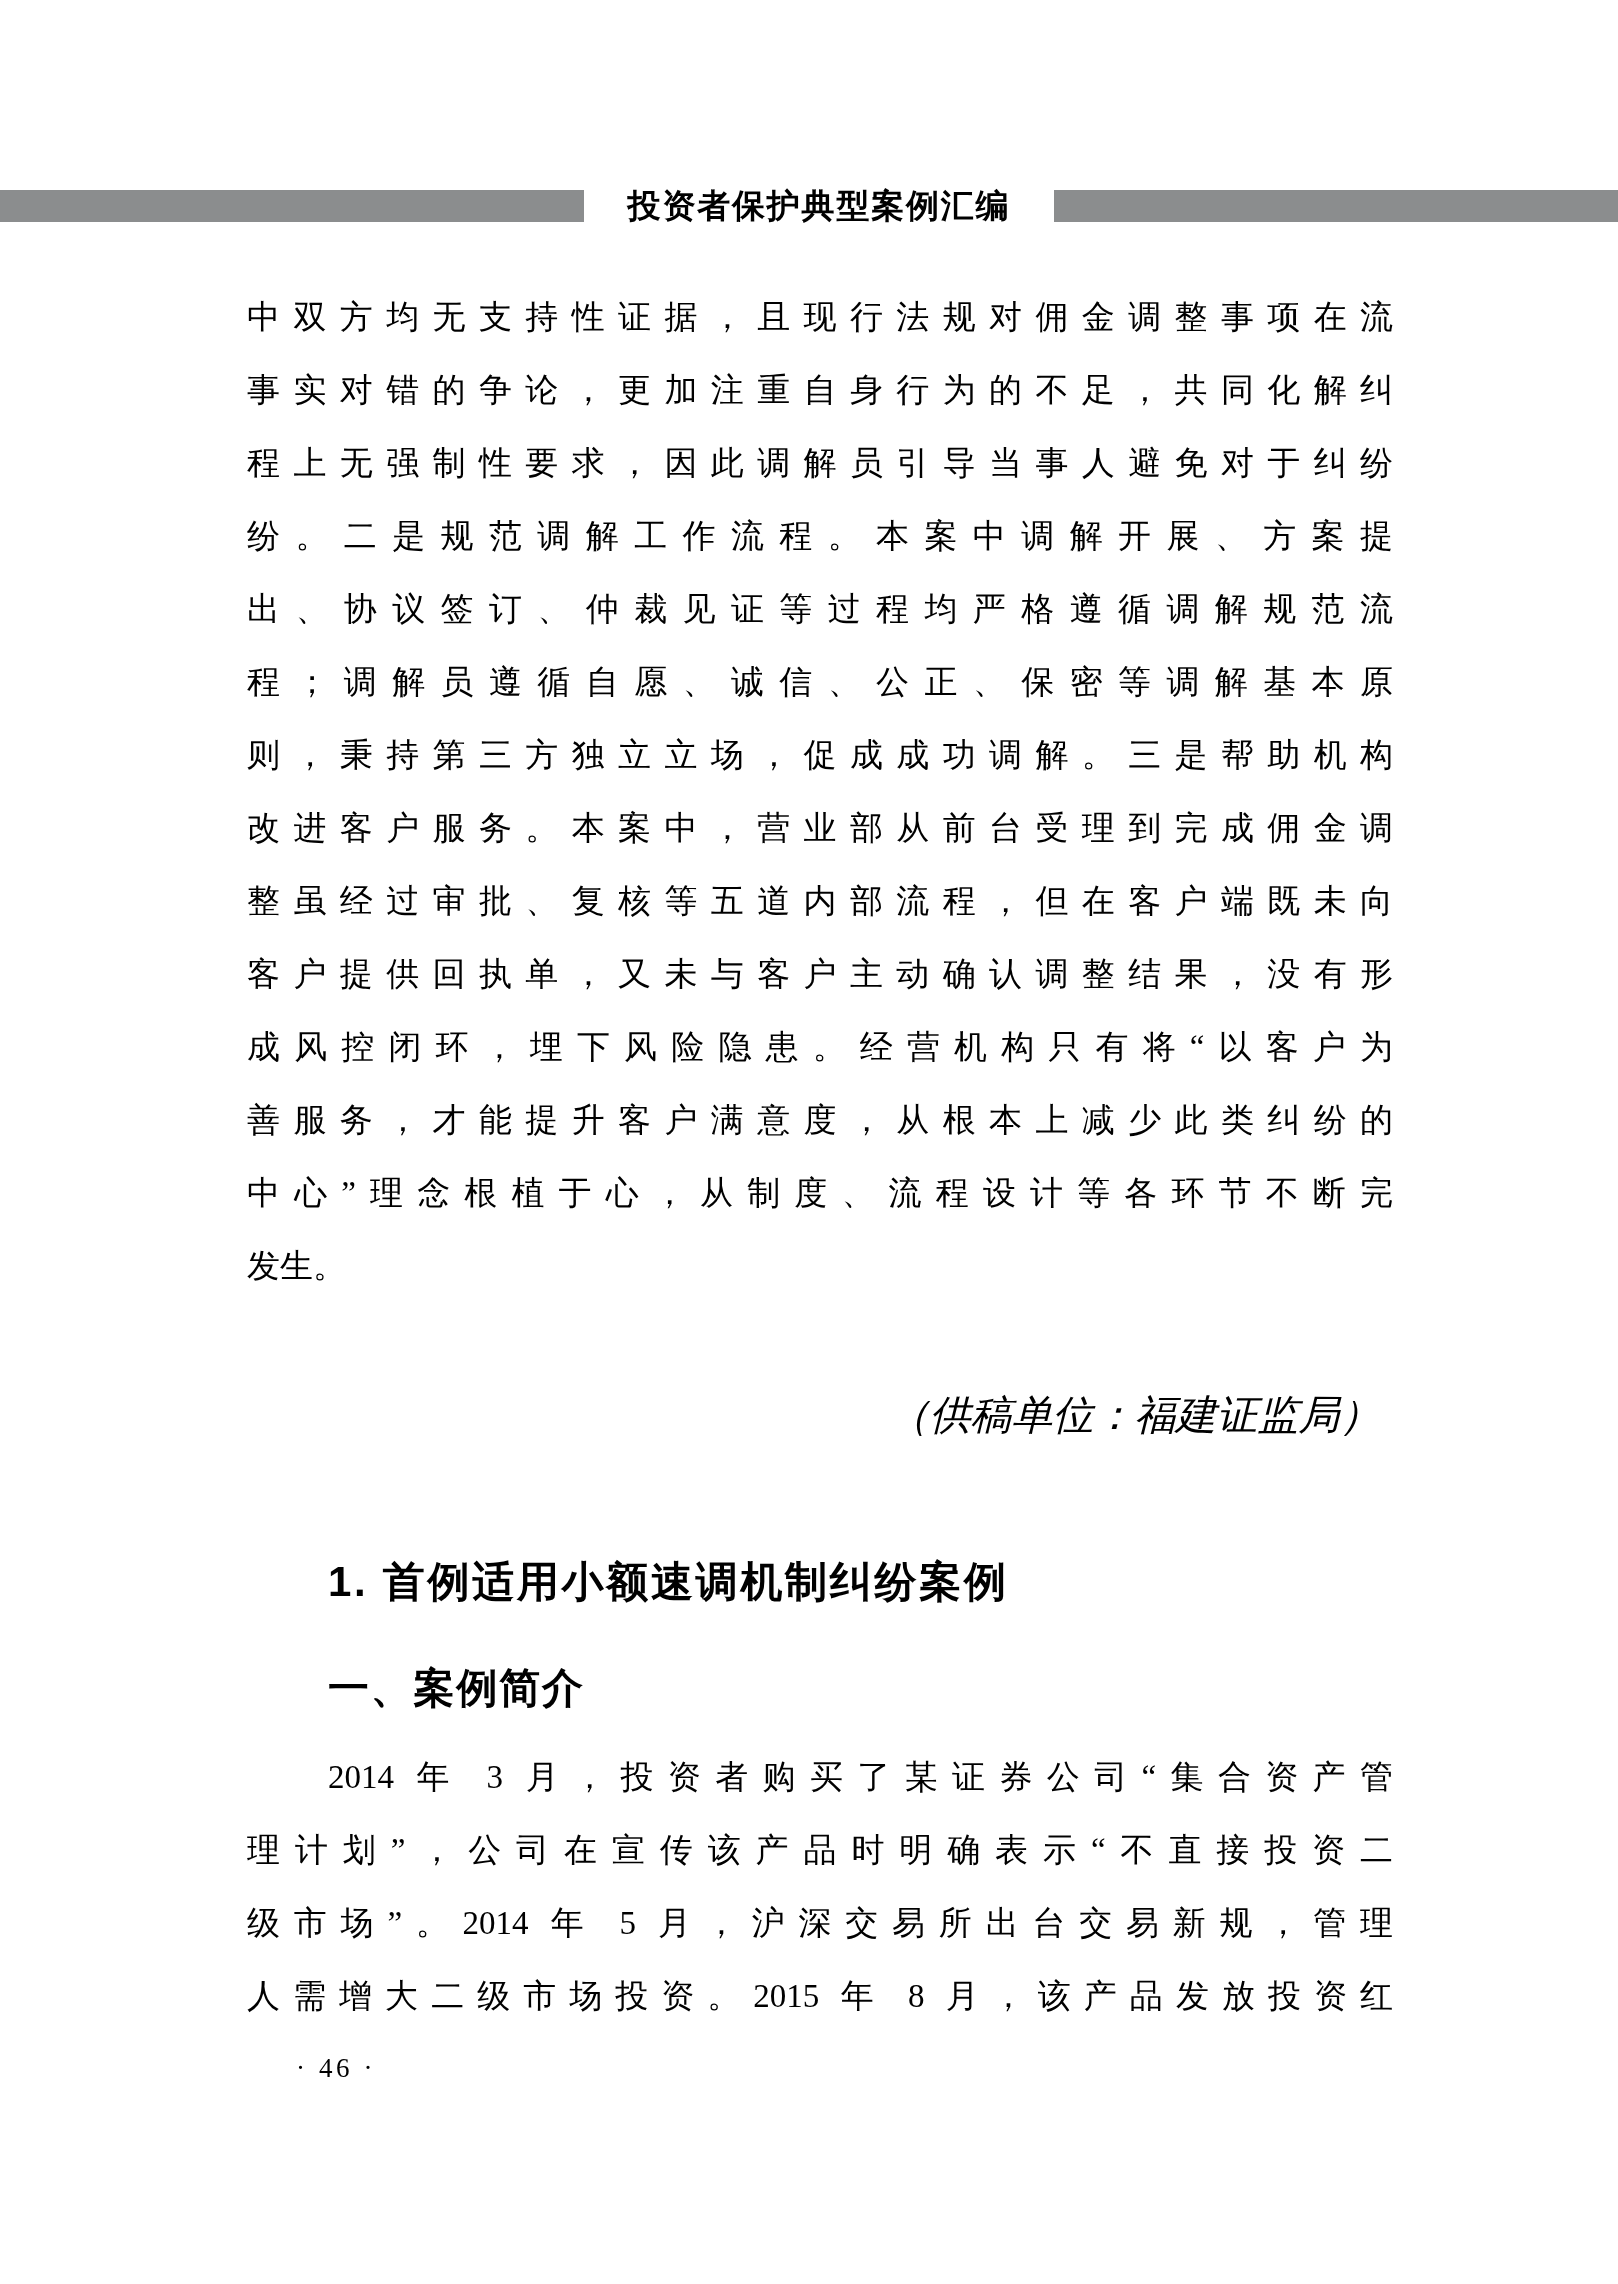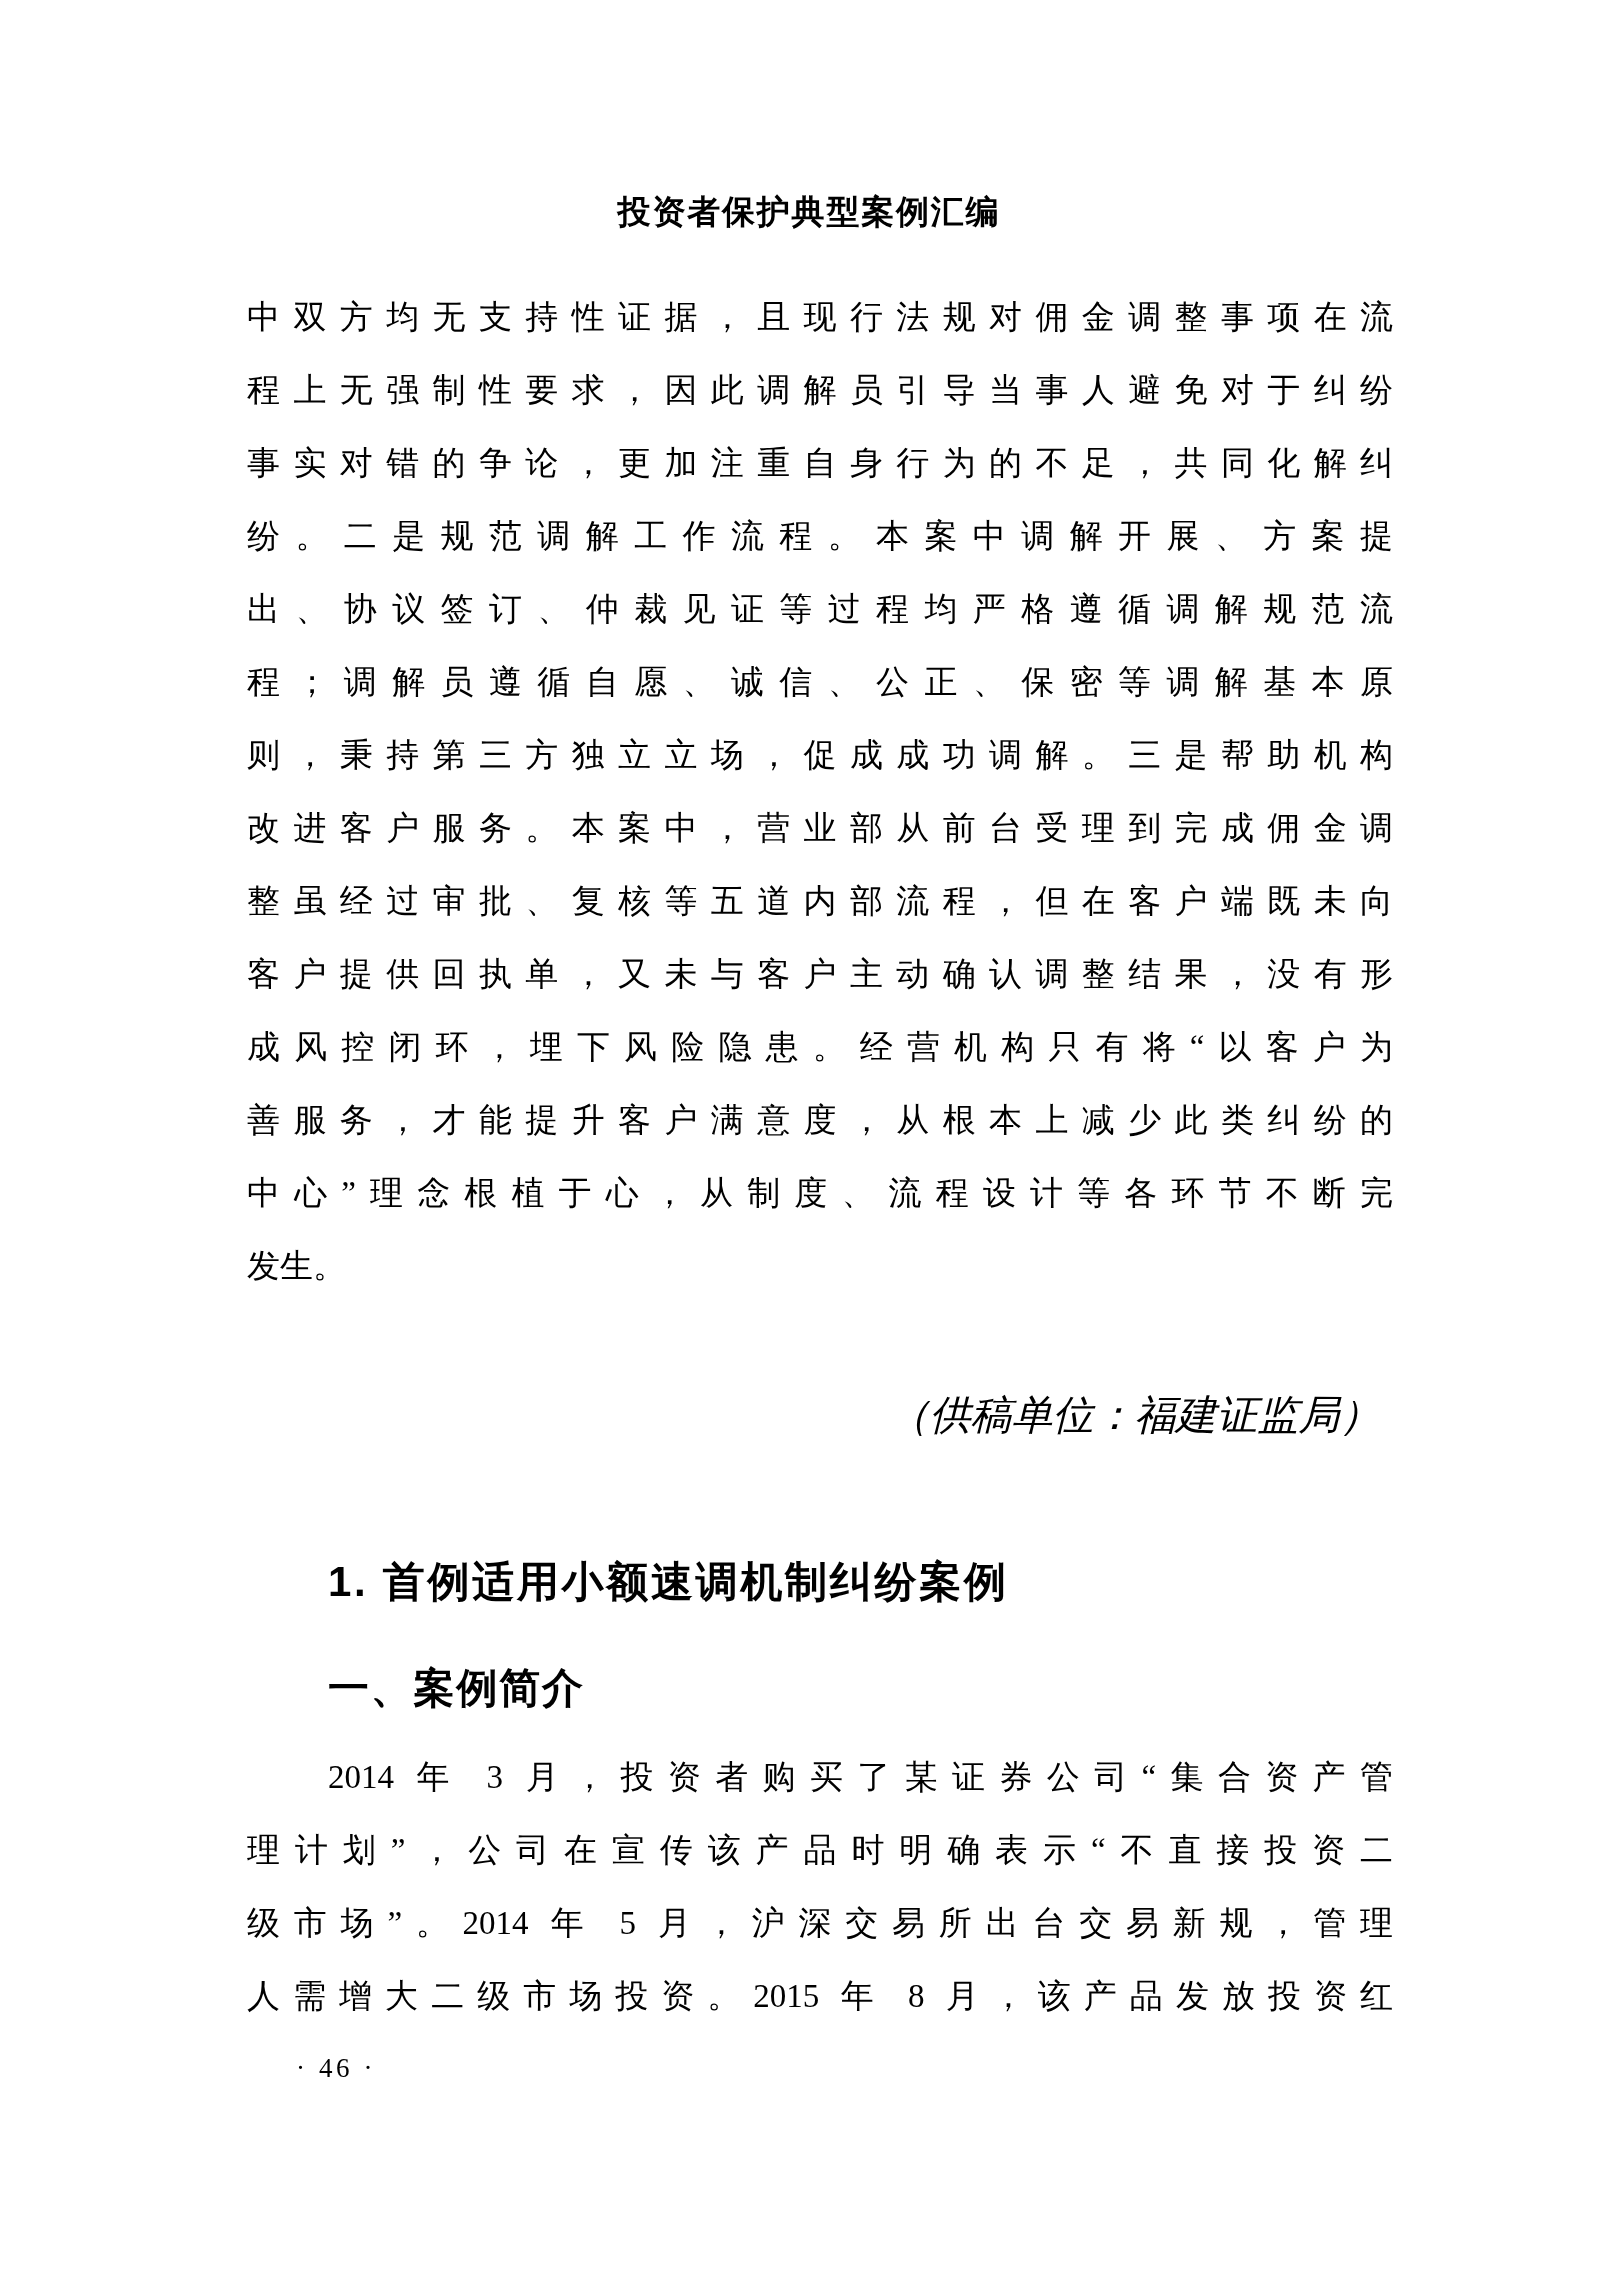--- a/index.html
+++ b/index.html
@@ -19,21 +19,20 @@
 
   
   .running-head {
     position: absolute;
     top: 190px;
     left: 0;
     width: 1618px;
     height: 32px;
     display: flex;
     align-items: center;
-    flex-direction: column;
   }
   .head-rule {
     height: 32px;
     background: #8b8d8e;
   }
   .head-rule.left  { width: 584px; }
   .head-rule.right { width: 564px; }
   .head-title {
     flex: 1;
     text-align: center;
@@ -109,22 +108,22 @@
 <body>
 
 <div class="running-head">
   <div class="head-rule left"></div>
   <div class="head-title">投资者保护典型案例汇编</div>
   <div class="head-rule right"></div>
 </div>
 
 <div class="text-block" id="paragraph-1">
   <div class="body-line">中双方均无支持性证据，且现行法规对佣金调整事项在流</div>
+  <div class="body-line">事实对错的争论，更加注重自身行为的不足，共同化解纠</div>
   <div class="body-line">程上无强制性要求，因此调解员引导当事人避免对于纠纷</div>
-  <div class="body-line">事实对错的争论，更加注重自身行为的不足，共同化解纠</div>
   <div class="body-line">纷。二是规范调解工作流程。本案中调解开展、方案提</div>
   <div class="body-line">出、协议签订、仲裁见证等过程均严格遵循调解规范流</div>
   <div class="body-line">程；调解员遵循自愿、诚信、公正、保密等调解基本原</div>
   <div class="body-line">则，秉持第三方独立立场，促成成功调解。三是帮助机构</div>
   <div class="body-line">改进客户服务。本案中，营业部从前台受理到完成佣金调</div>
   <div class="body-line">整虽经过审批、复核等五道内部流程，但在客户端既未向</div>
   <div class="body-line">客户提供回执单，又未与客户主动确认调整结果，没有形</div>
   <div class="body-line">成风控闭环，埋下风险隐患。经营机构只有将“以客户为</div>
   <div class="body-line">善服务，才能提升客户满意度，从根本上减少此类纠纷的</div>
   <div class="body-line">中心”理念根植于心，从制度、流程设计等各环节不断完</div>

